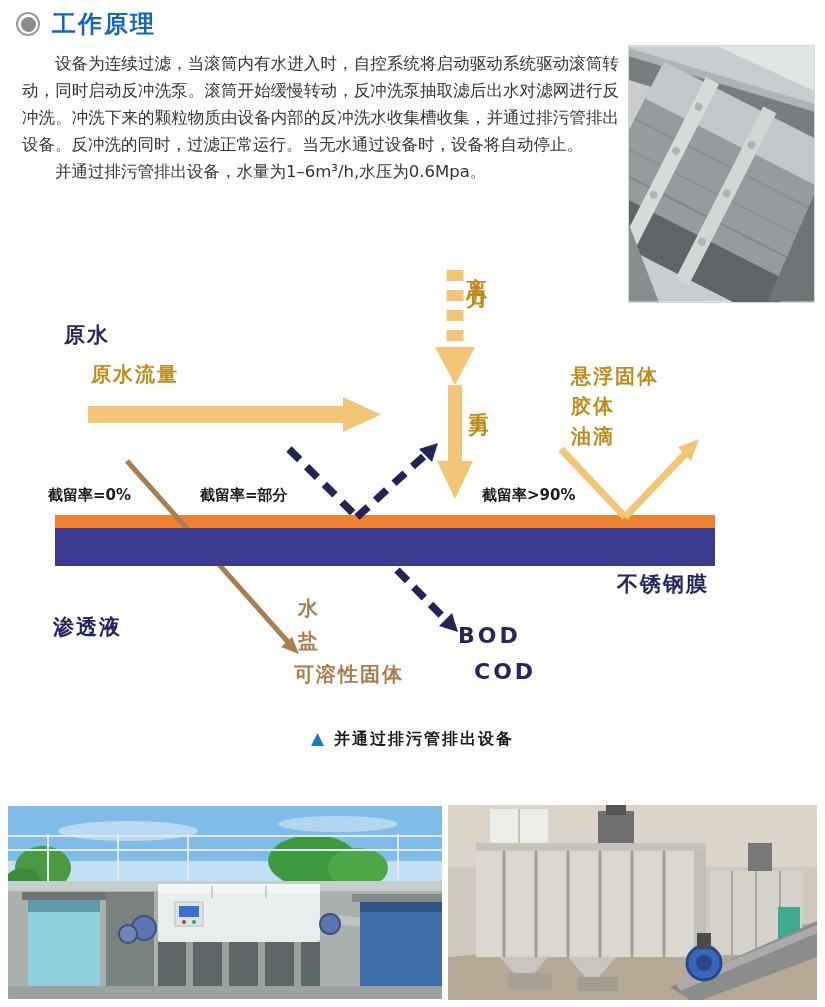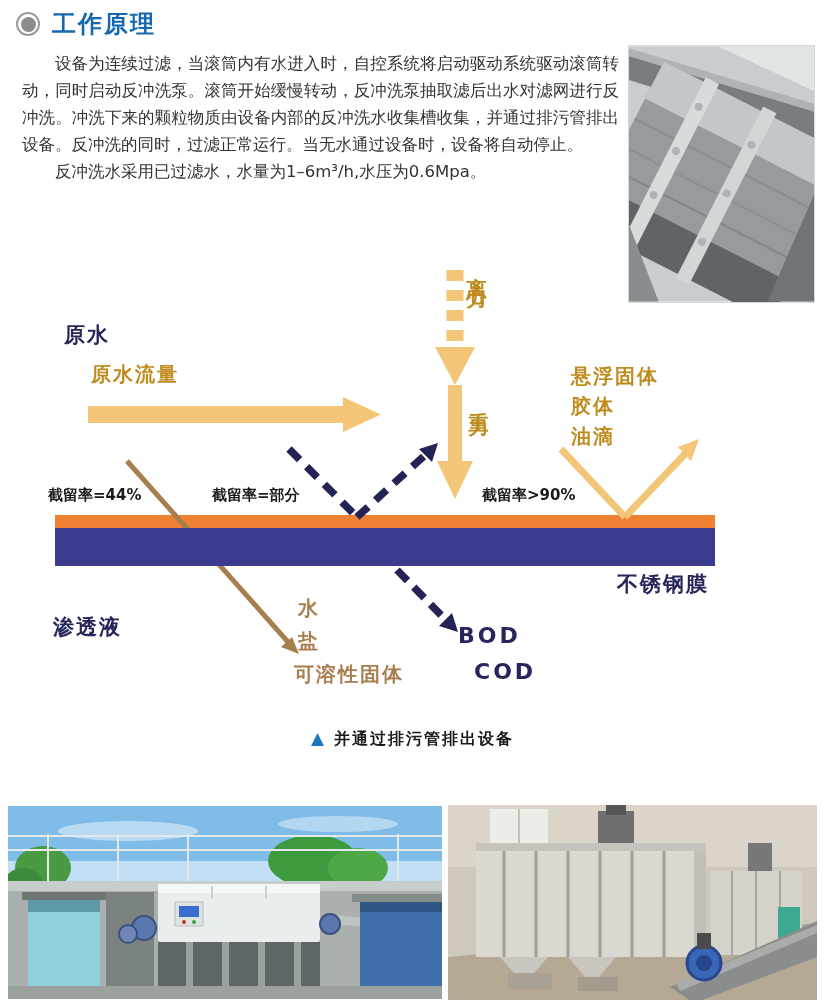--- a/index.html
+++ b/index.html
@@ -66,21 +66,21 @@
 
   <div class="hdr">
     <span class="bullet">
         <i></i>
       </span>
     <h1 class="title">工作原理</h1>
   </div>
 
   <div class="bodytext">
     <p>设备为连续过滤，当滚筒内有水进入时，自控系统将启动驱动系统驱动滚筒转动，同时启动反冲洗泵。滚筒开始缓慢转动，反冲洗泵抽取滤后出水对滤网进行反冲洗。冲洗下来的颗粒物质由设备内部的反冲洗水收集槽收集，并通过排污管排出设备。反冲洗的同时，过滤正常运行。当无水通过设备时，设备将自动停止。</p>
-    <p>反冲洗水采用已过滤水，水量为1–6m³/h,水压为0.6Mpa。</p>
+    <p>并通过排污管排出设备，水量为1–6m³/h,水压为0.6Mpa。</p>
   </div>
 
   <figure class="photo-right">
     <svg width="187" height="258" viewBox="0 0 187 258">
       <rect width="187" height="258" fill="#C9CDCF"></rect>
       <polygon points="90,0 187,0 187,45" fill="#E2E5E6"></polygon>
       <polygon points="0,6 187,64 187,92 0,34" fill="#787E80"></polygon>
       <polygon points="0,2 187,58 187,66 0,10" fill="#AEB4B6"></polygon>
       <g transform="rotate(27 93 140)">
         <rect x="-15" y="55" width="215" height="185" fill="#969C9E"></rect>
@@ -150,22 +150,22 @@
       </g>
     </svg>
 
     <div class="lbl navy" style="left:64px;top:66px;">原水</div>
     <div class="lbl gold" style="left:91px;top:106px;">原水流量</div>
     <div class="lbl gold vert" style="left:464px;top:6px;">离心力</div>
     <div class="lbl gold vert" style="left:466px;top:140px;">重力</div>
     <div class="lbl gold" style="left:571px;top:108px;">悬浮固体</div>
     <div class="lbl gold" style="left:571px;top:138px;">胶体</div>
     <div class="lbl gold" style="left:571px;top:168px;">油滴</div>
-    <div class="lbl ret" style="left:48px;top:231px;">截留率=44%</div>
-    <div class="lbl ret" style="left:212px;top:231px;">截留率=部分</div>
+    <div class="lbl ret" style="left:48px;top:231px;">截留率=0%</div>
+    <div class="lbl ret" style="left:200px;top:231px;">截留率=部分</div>
     <div class="lbl ret" style="left:482px;top:231px;">截留率&gt;90%</div>
     <div class="lbl navy" style="left:617px;top:315px;">不锈钢膜</div>
     <div class="lbl navy" style="left:53px;top:358px;">渗透液</div>
     <div class="lbl brown-t" style="left:298px;top:340px;">水</div>
     <div class="lbl brown-t" style="left:298px;top:373px;">盐</div>
     <div class="lbl brown-t" style="left:294px;top:406px;">可溶性固体</div>
     <div class="lbl navy latin" style="left:458px;top:368px;">BOD</div>
     <div class="lbl navy latin" style="left:458px;top:404px;margin-left:16px;">COD</div>
   </div>
 

